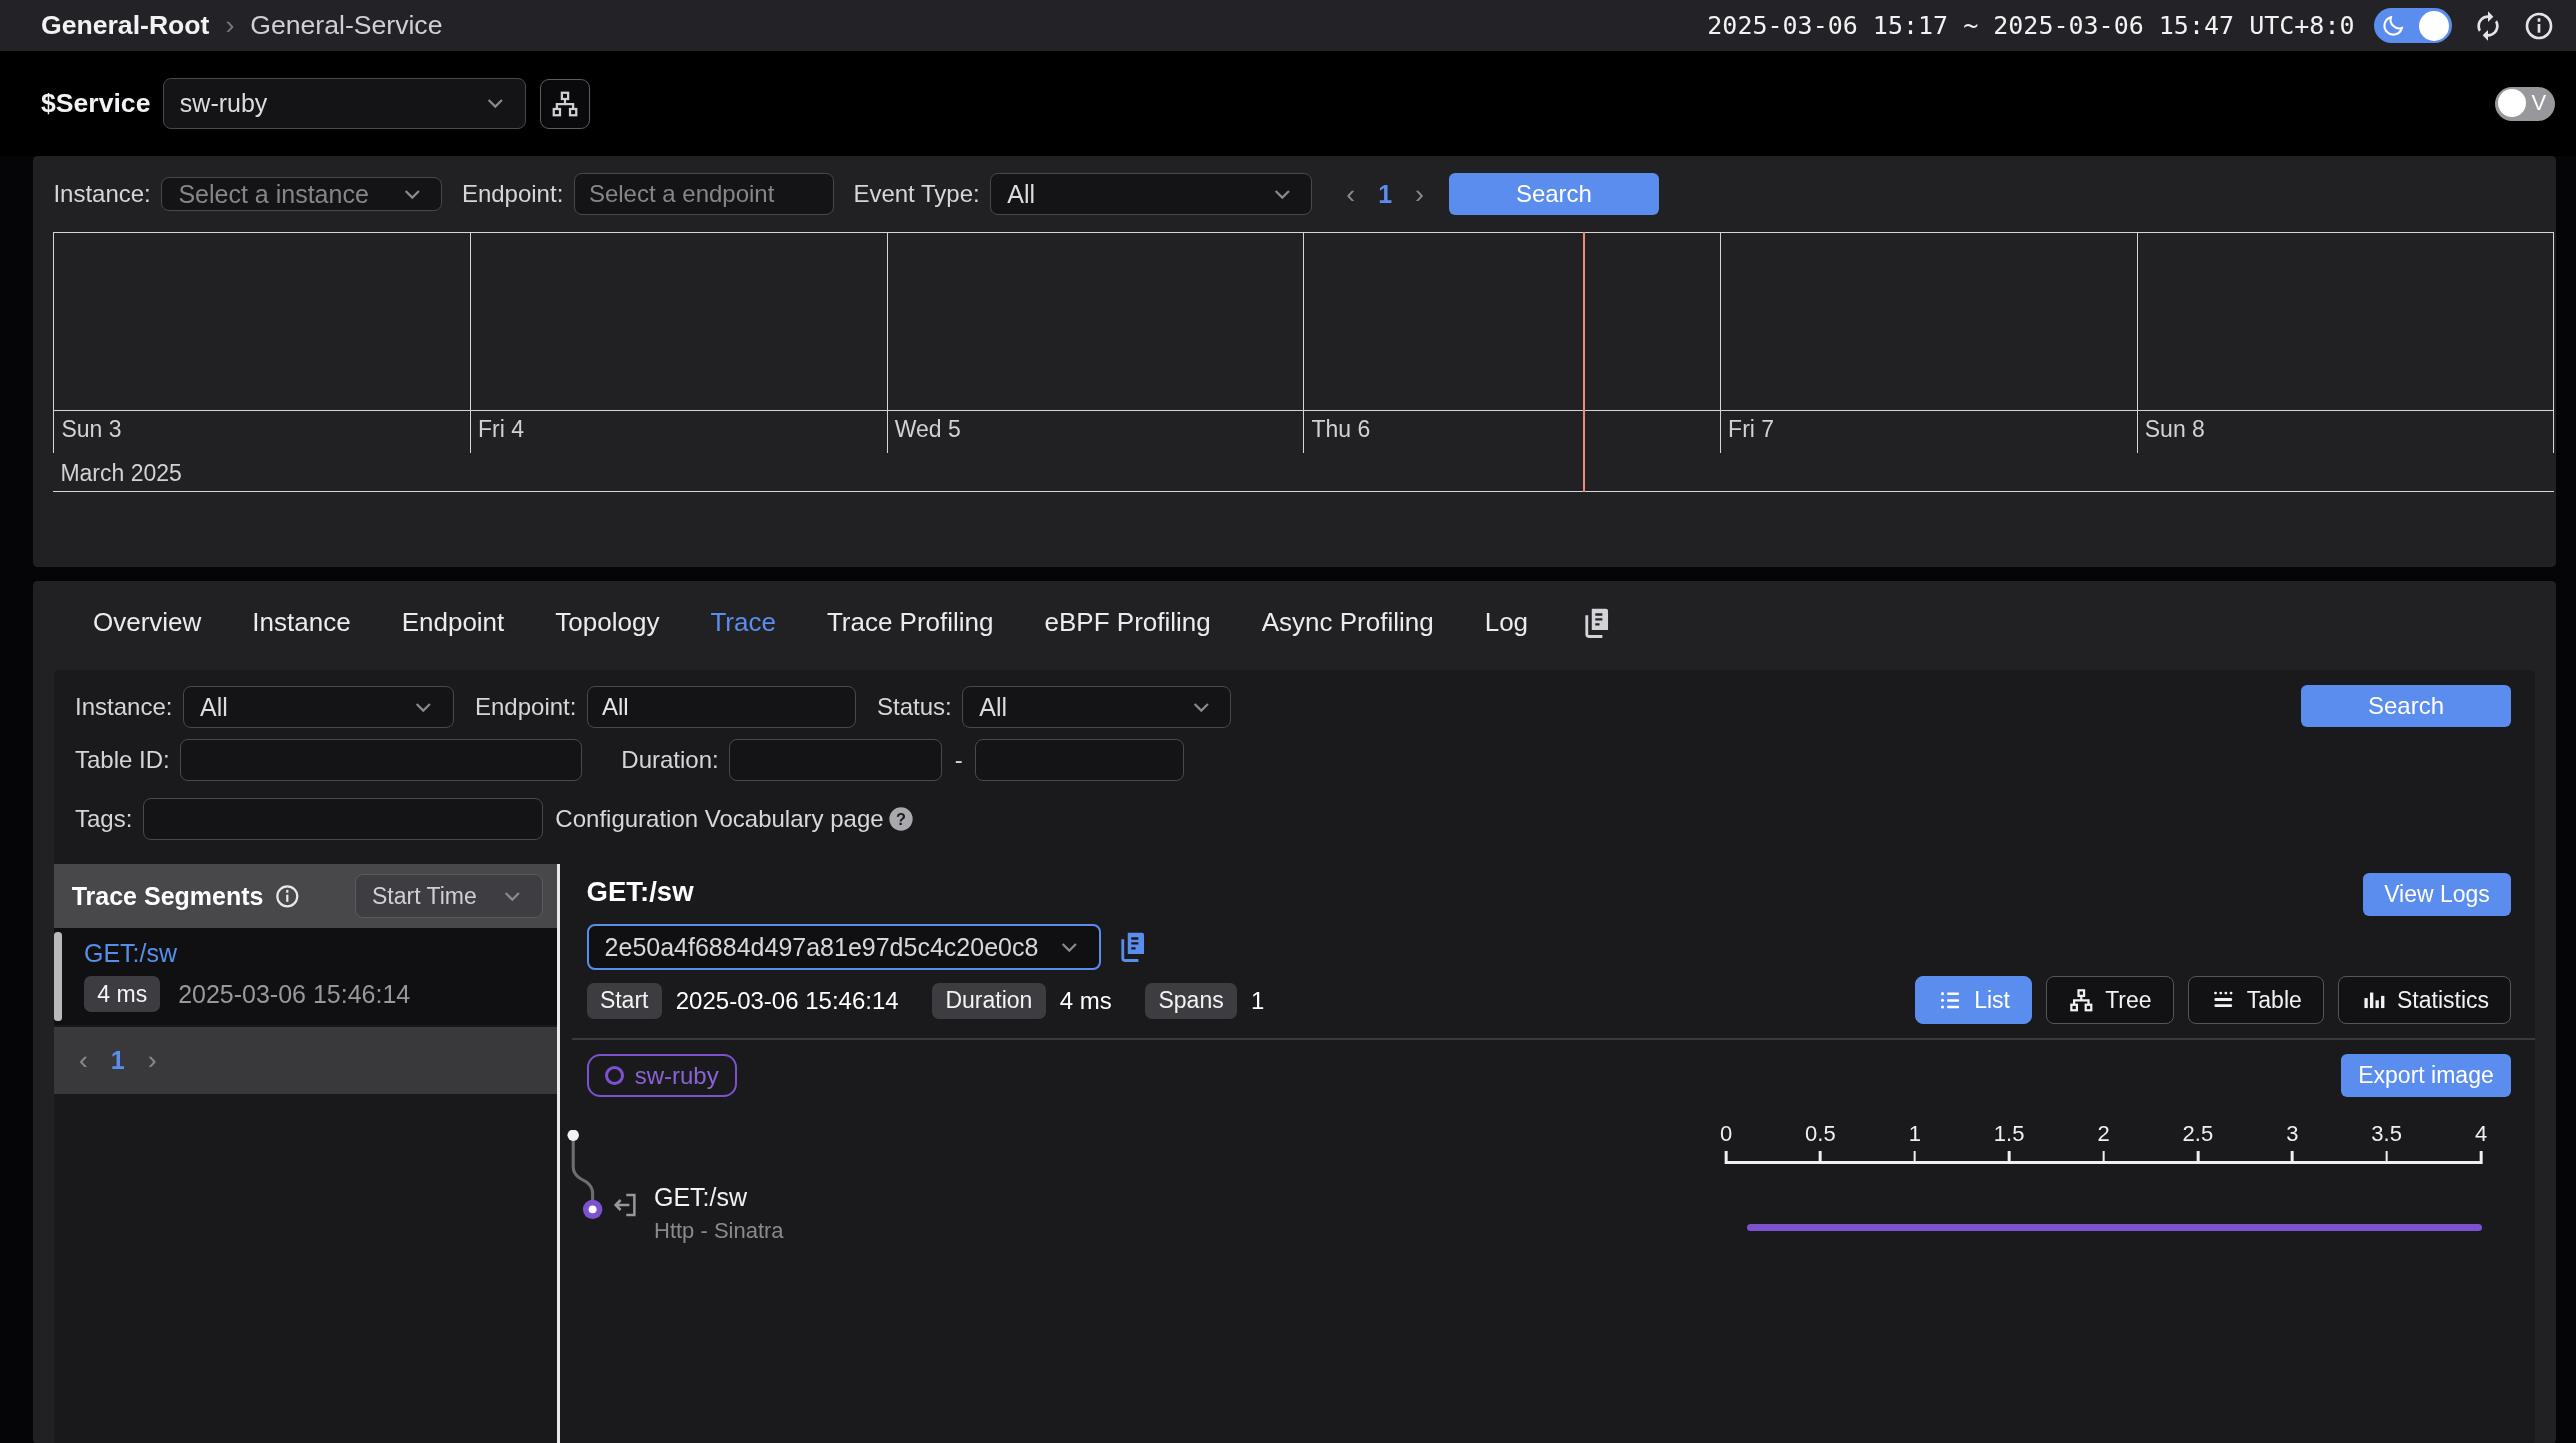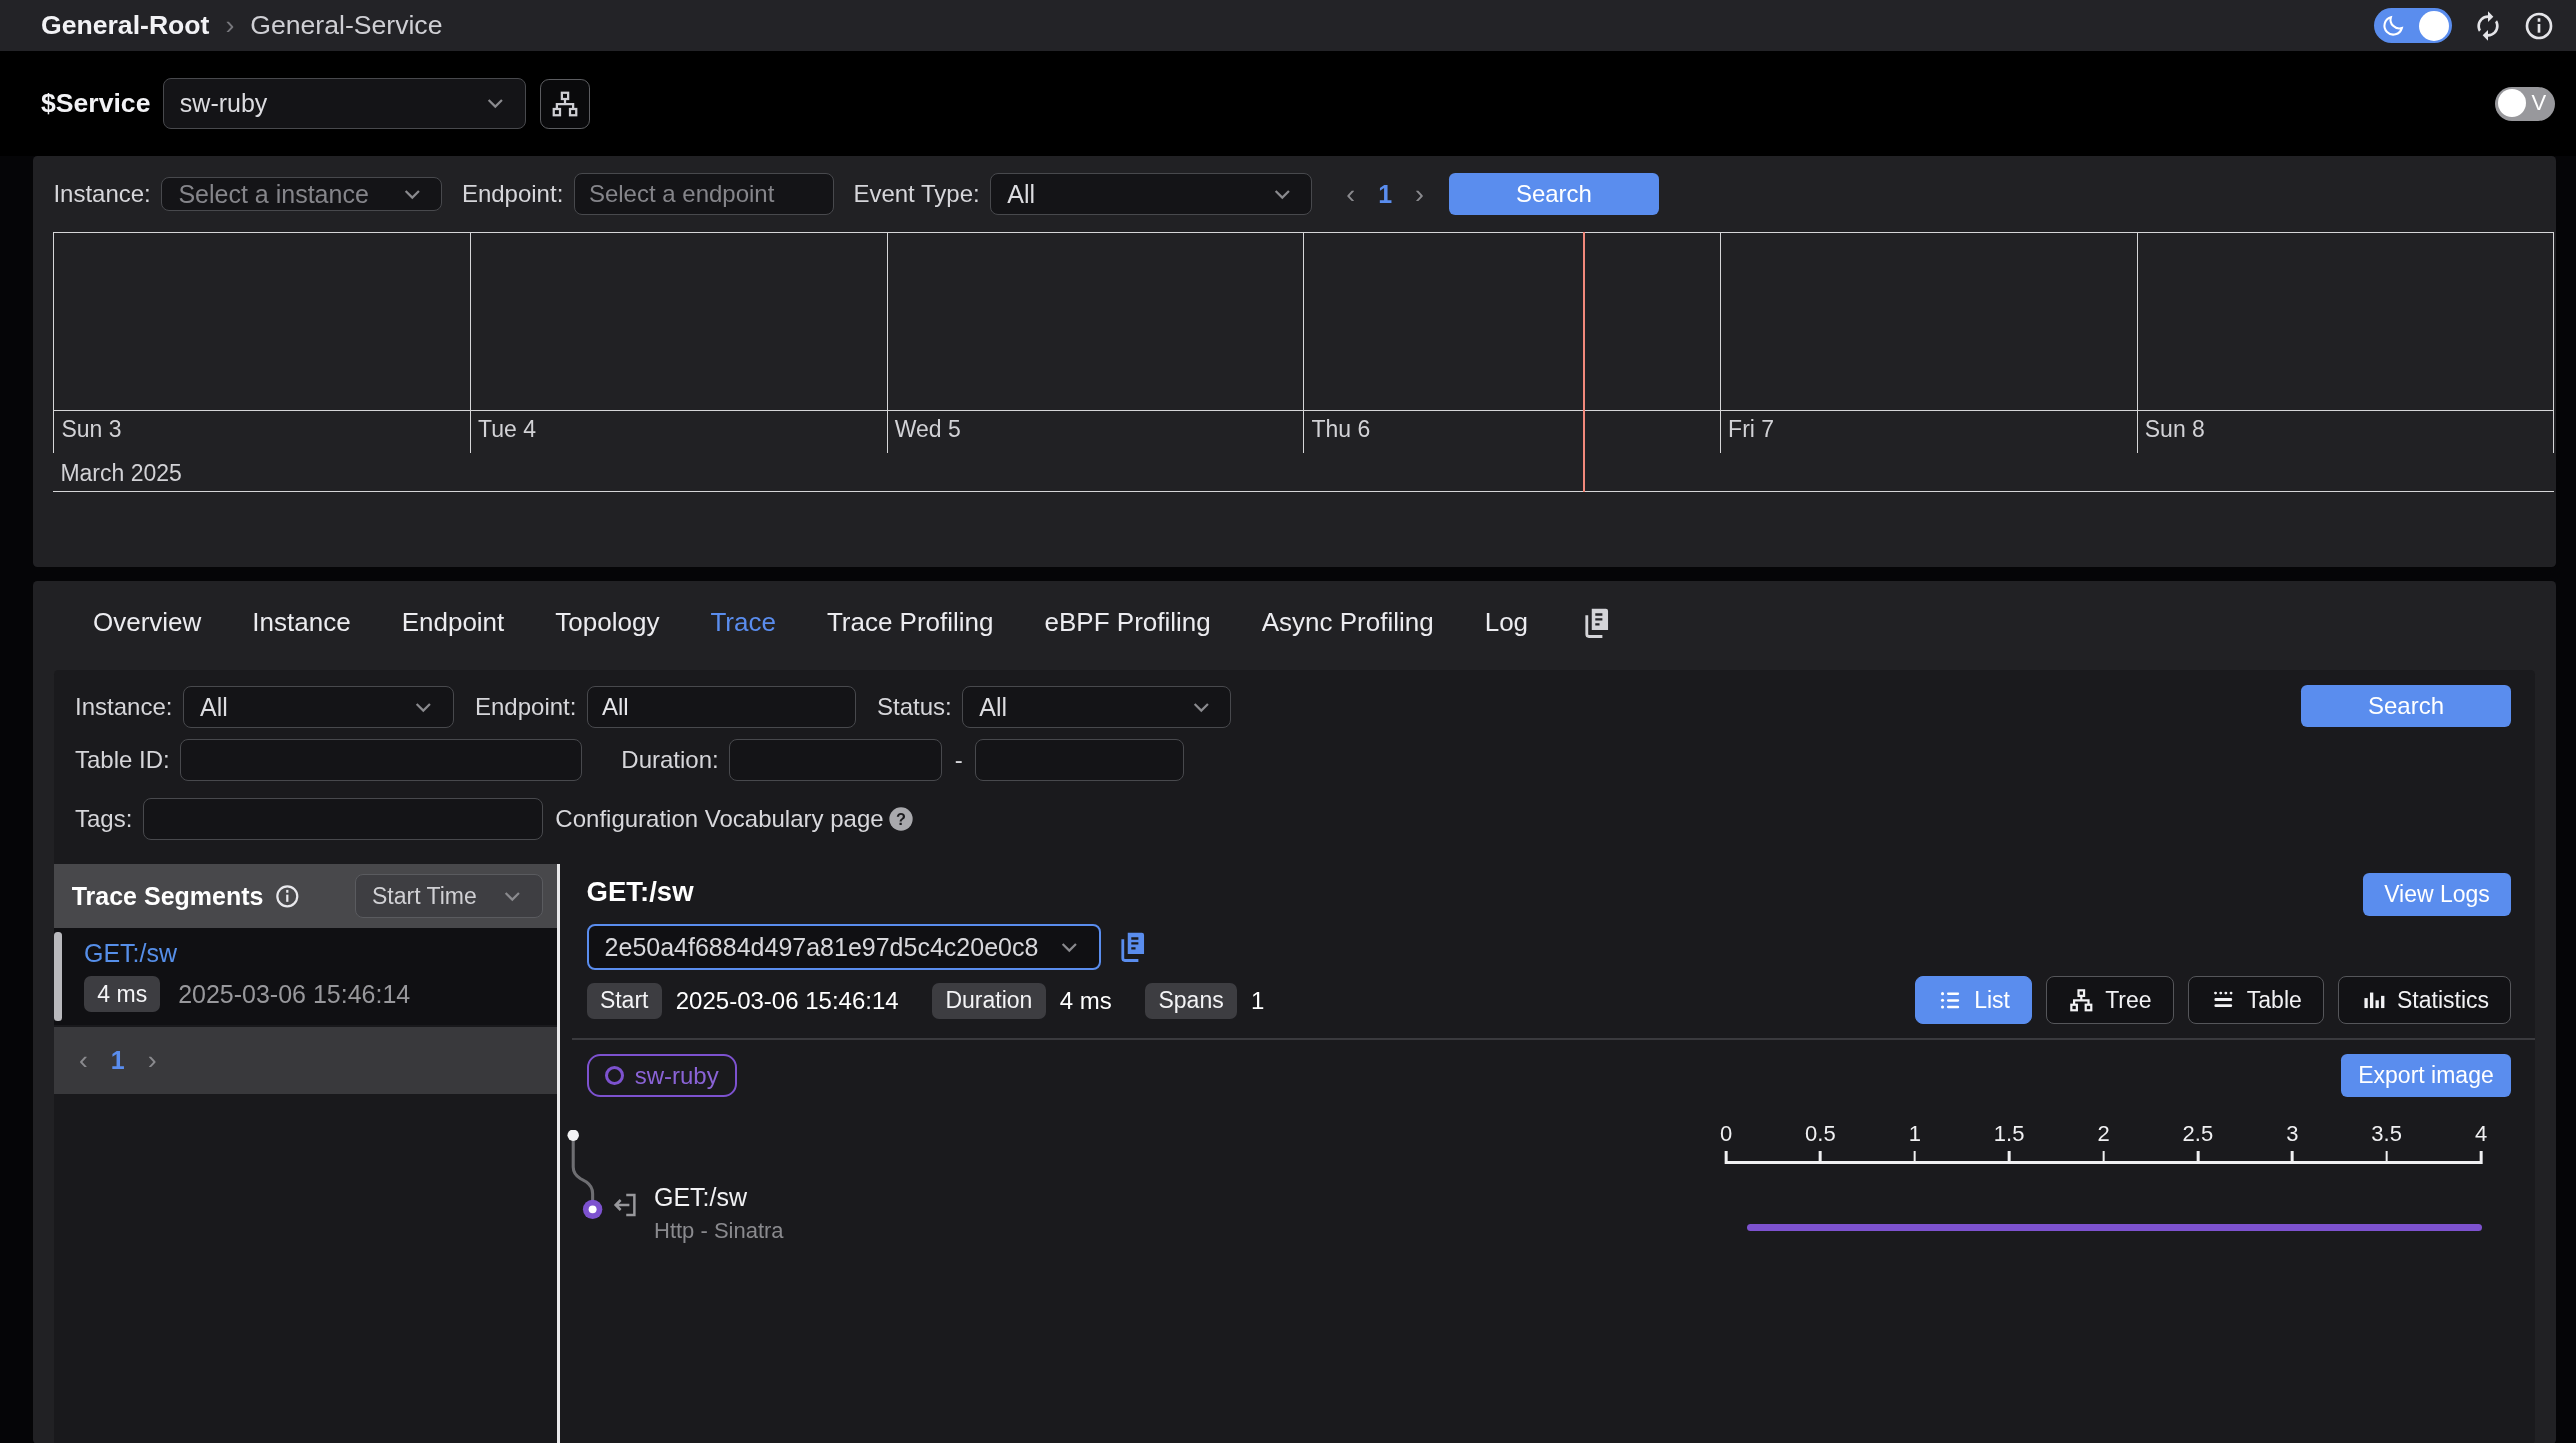--- a/index.html
+++ b/index.html
@@ -141,20 +141,21 @@
     background:#7d52cf; border-radius:3.5px; }
 </style>
 </head>
 <body>
 
 <div class="top-header">
   <span class="crumb-root">General-Root</span>
   <span class="crumb-sep">›</span>
   <span class="crumb-cur">General-Service</span>
   <div class="header-right">
+    <span class="time-range">2025-03-06 15:17 ~ 2025-03-06 15:47 UTC+8:0</span>
     <div class="theme-toggle">
       <svg class="moon" viewBox="0 0 24 24">
         <path d="M20 14.5A8.5 8.5 0 0 1 9.5 4a8.5 8.5 0 1 0 10.5 10.5z" fill="none" stroke="#fff" stroke-width="2"></path>
       </svg>
       <div class="knob"></div>
     </div>
     <svg class="hicon" viewBox="0 0 24 24" fill="currentColor">
       <path d="M12 6v3l4-4-4-4v3A8 8 0 0 0 4 12c0 1.57.46 3.03 1.24 4.26L6.7 14.8A5.9 5.9 0 0 1 6 12a6 6 0 0 1 6-6zm6.76 1.74L17.3 9.2c.44.84.7 1.79.7 2.8a6 6 0 0 1-6 6v-3l-4 4 4 4v-3a8 8 0 0 0 8-8c0-1.57-.46-3.03-1.24-4.26z"></path>
     </svg>
     <svg class="hicon" viewBox="0 0 24 24">
@@ -214,21 +215,21 @@
   </div>
 
   <div class="calendar">
     <div class="cal-grid">
       <div class="cal-col">
           <div class="cal-tall"></div>
           <div class="cal-daylabel">Sun 3</div>
         </div>
       <div class="cal-col">
           <div class="cal-tall"></div>
-          <div class="cal-daylabel">Tue 4</div>
+          <div class="cal-daylabel">Fri 4</div>
         </div>
       <div class="cal-col">
           <div class="cal-tall"></div>
           <div class="cal-daylabel">Wed 5</div>
         </div>
       <div class="cal-col">
           <div class="cal-tall"></div>
           <div class="cal-daylabel">Thu 6</div>
         </div>
       <div class="cal-col">

